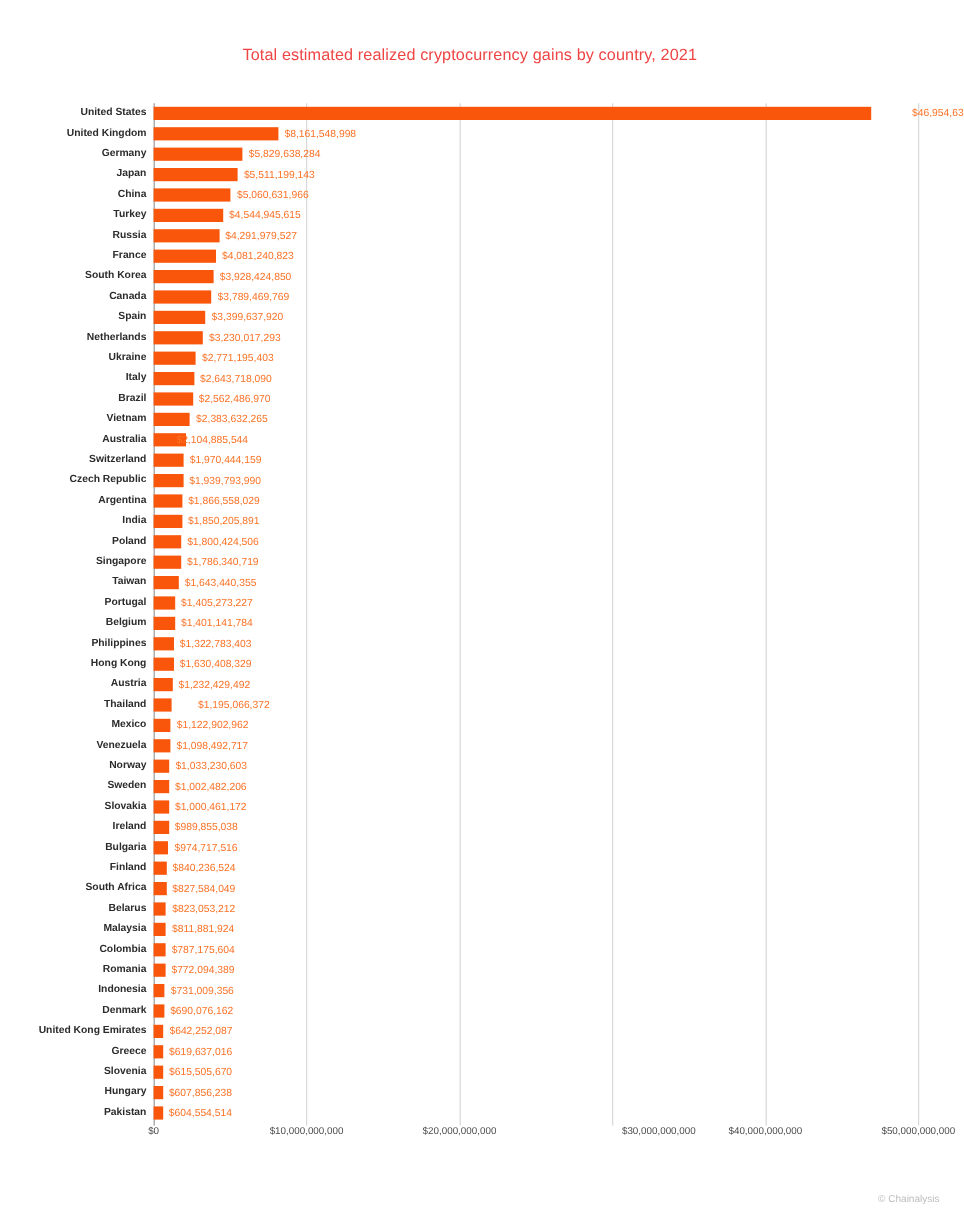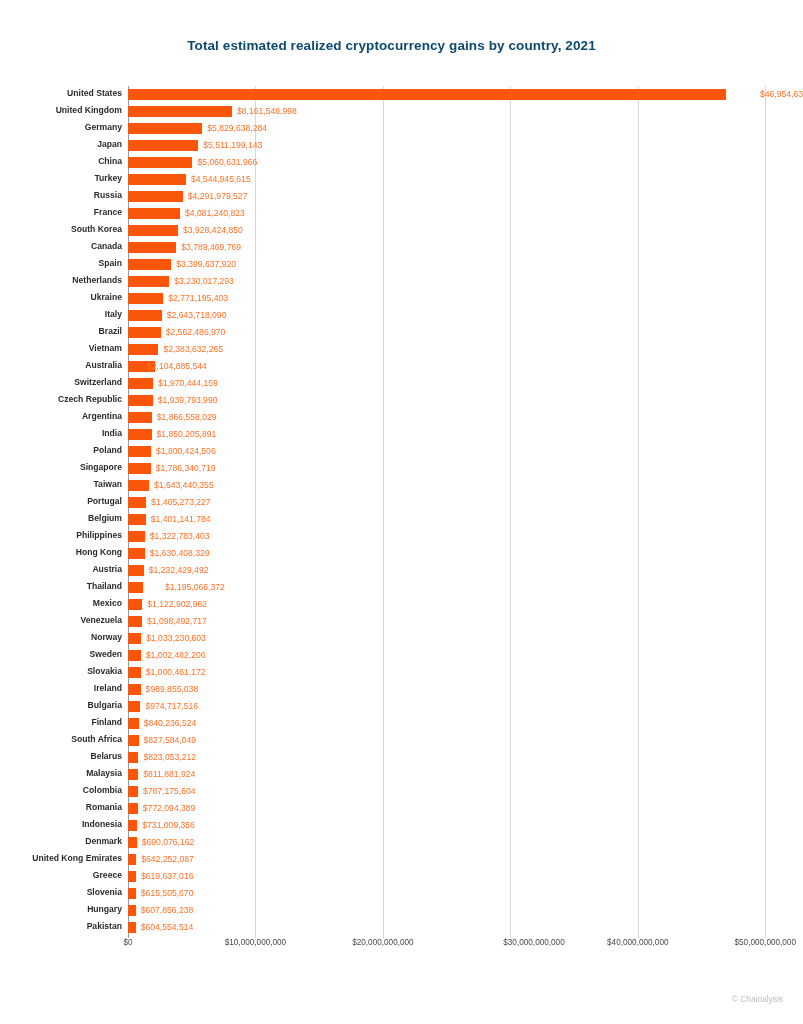--- a/index.html
+++ b/index.html
@@ -3,21 +3,21 @@
 <meta charset="utf-8">
 <style>
   html,body{margin:0;padding:0;}
   body{
     width:803px;height:1024px;background:#ffffff;
     font-family:"Liberation Sans", sans-serif;
     position:relative;overflow:hidden;
   }
   #chart-title{
     position:absolute;top:38px;left:0;width:783px;
-    text-align:center;font-size:13.5px;font-weight:700;color:#0c4a6e;
+    text-align:center;font-size:13.5px;font-weight:400;color:#ef4444;
     letter-spacing:0.1px;
   }
   #plot{
     position:absolute;left:0;top:86px;width:803px;height:852px;
   }
   
   .gridline{
     position:absolute;top:0;width:1px;height:852px;background:#d8d8d8;
   }
   .gridline.axis{background:#9a9a9a;width:1px;}
@@ -515,18 +515,18 @@
           <div class="bar-value" style="left: 12.7051px; color: rgb(251, 114, 38);">$604,554,514</div>
         </div>
       </div>
     </div>
 </div>
 
 <div id="xaxis">
     <div class="xtick" style="left: 128px;">$0</div>
     <div class="xtick" style="left: 255.451px;">$10,000,000,000</div>
     <div class="xtick" style="left: 382.902px;">$20,000,000,000</div>
-    <div class="xtick" style="left: 516px; padding-left: 36px;">$30,000,000,000</div>
+    <div class="xtick" style="left: 531px; padding-left: 36px;">$30,000,000,000</div>
     <div class="xtick" style="left: 637.804px;">$40,000,000,000</div>
     <div class="xtick" style="left: 765.255px;">$50,000,000,000</div>
   </div>
 
 <div id="credit">© Chainalysis</div>
 
 </body></html>

